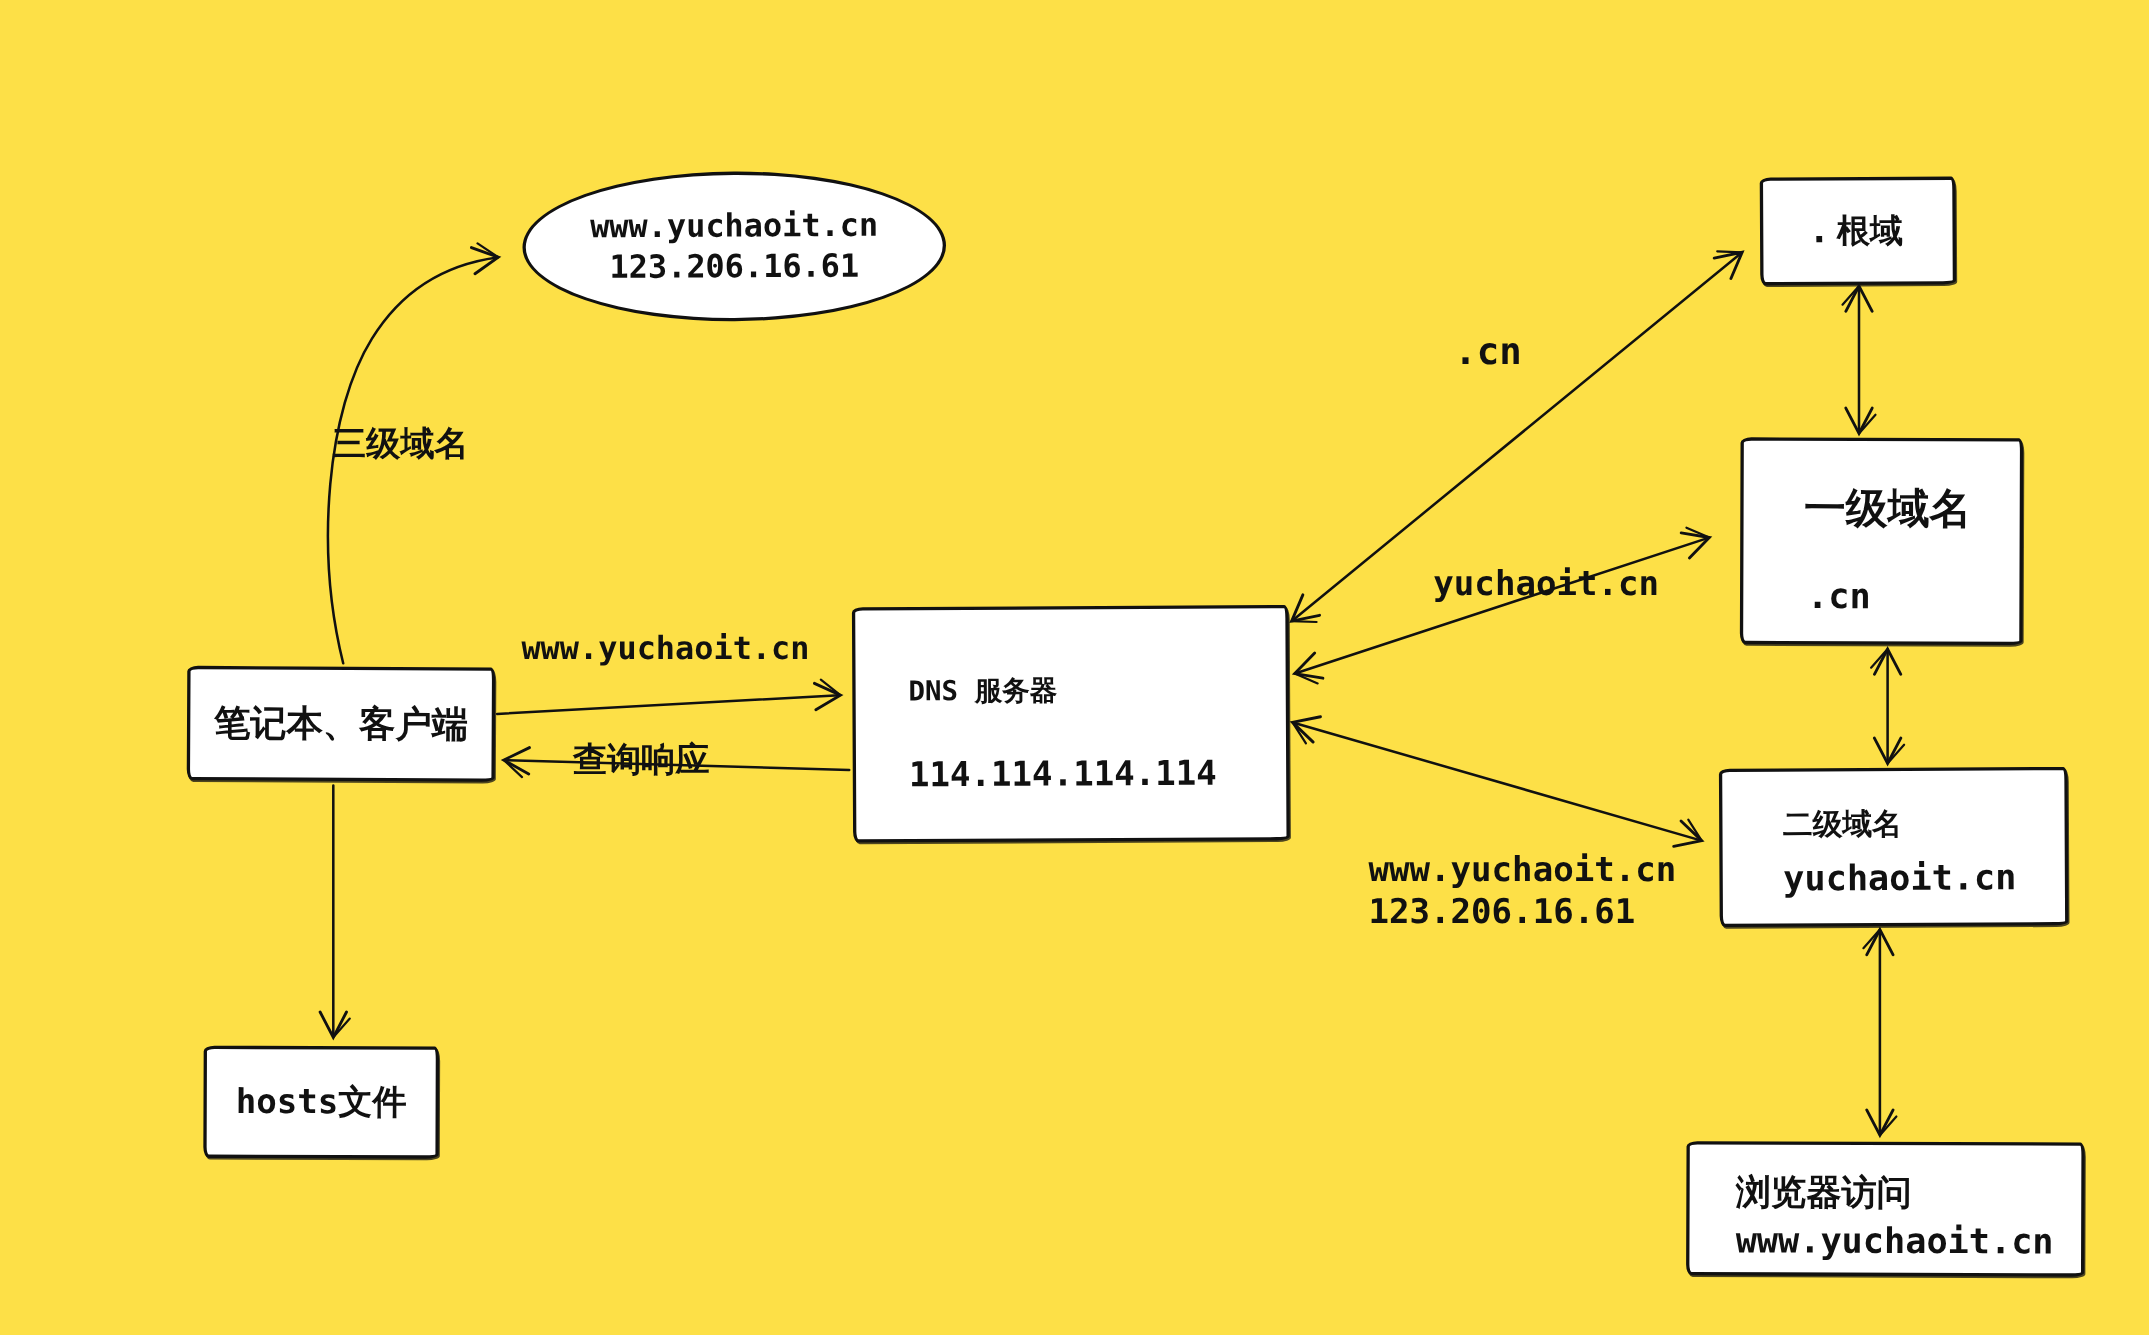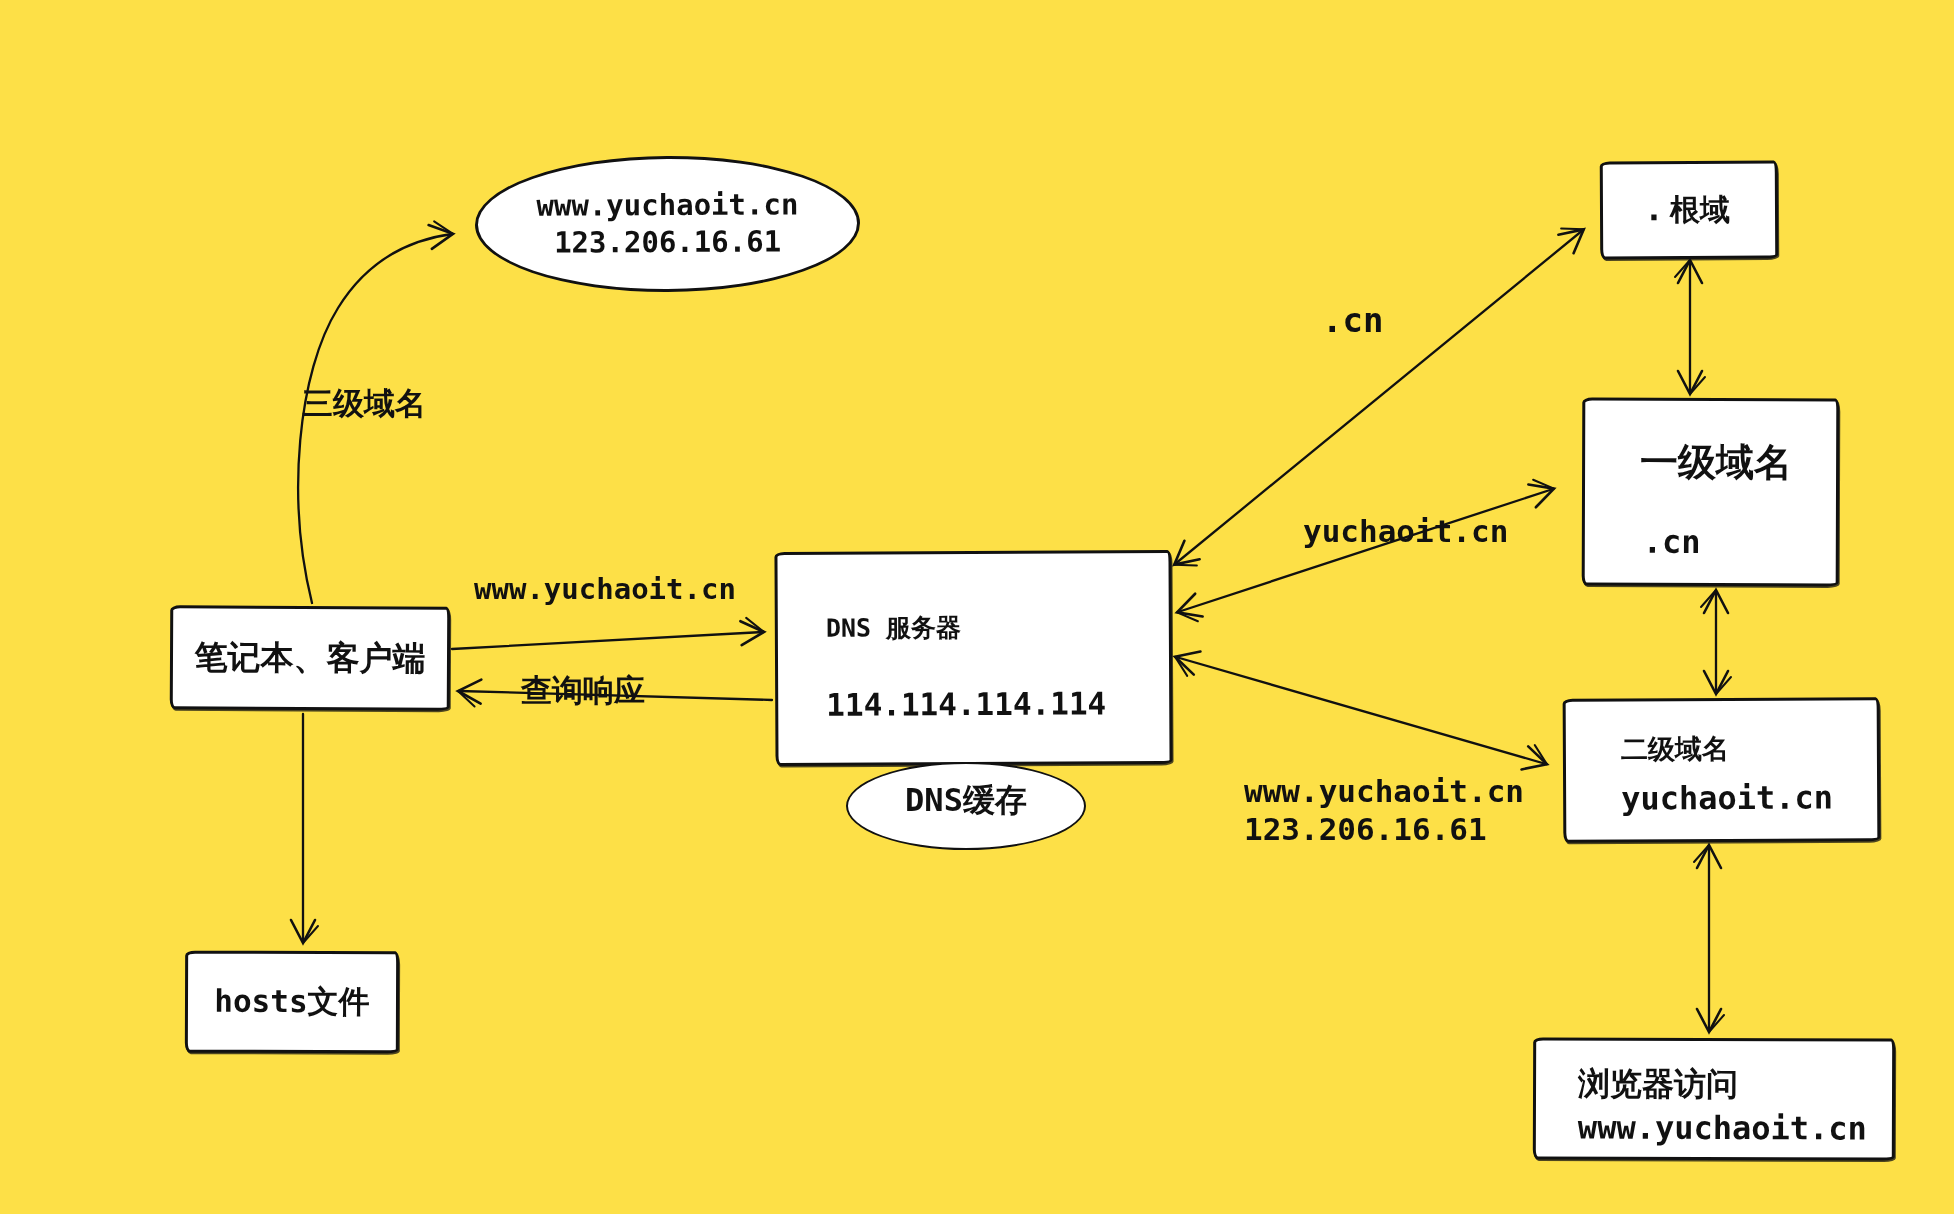--- a/index.html
+++ b/index.html
@@ -85,23 +85,20 @@
 
   <div class="lbl mono-b" style="left:474px; top:572px; font-size:29px;">www.yuchaoit.cn</div>
 
   <div class="lbl cjk" style="left:521px; top:646px; font-size:31px;margin-top:24px;">查询响应</div>
 
   <div class="node rect r-03" style="left:775px; top:551px; width:397px; height:214px;">
     <div class="inner mono-b" style="left:48px; top:57px; font-size:25px;">DNS 服务器</div>
     <div class="inner mono-b" style="left:48px; top:132px; font-size:31px;">114.114.114.114</div>
   </div>
 
-  <div class="node ellipse center" style="left:846px; top:762px; width:240px; height:88px; padding-bottom:10px; border-width:2.5px;">
-    <div class="mono-b" style="font-size:32px;">DNS缓存</div>
-  </div>
 
   <div class="node rect center r02" style="left:185px; top:951px; width:214px; height:102px;">
     <div class="mono-b" style="font-size:31px;">hosts文件</div>
   </div>
 
   <div class="node rect center r-03" style="left:1600px; top:161px; width:178px; height:98px;">
     <div class="cjk" style="font-size:30px;">. 根域</div>
   </div>
 
   <div class="lbl mono-b" style="left:1322px; top:300px; font-size:34px;">.cn</div>

